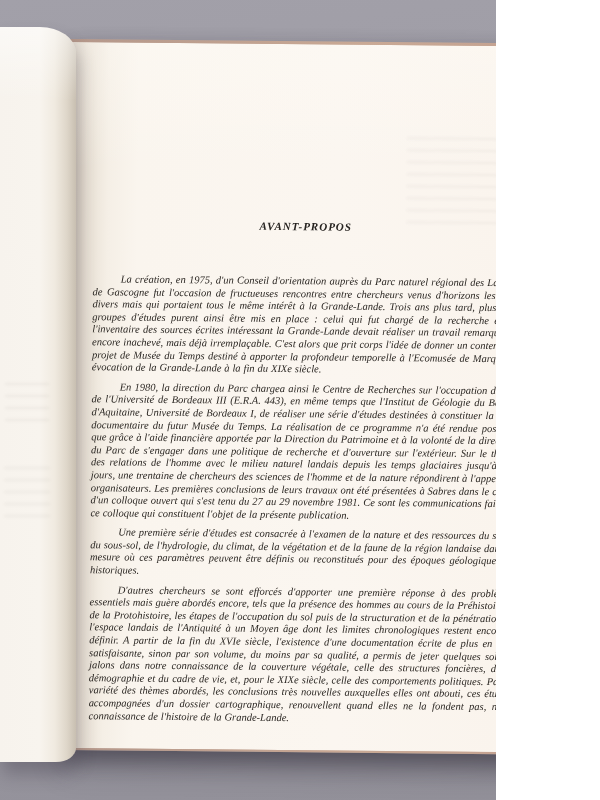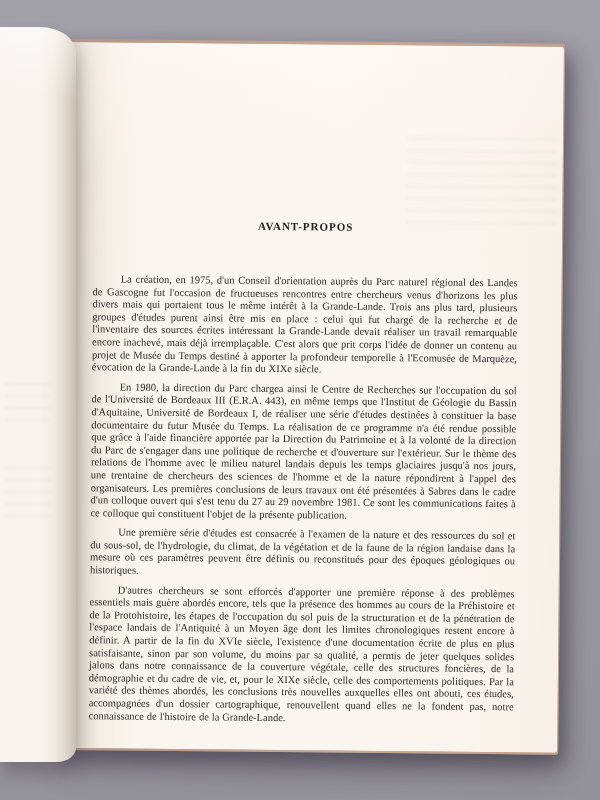--- a/index.html
+++ b/index.html
@@ -3,23 +3,24 @@
 <meta charset="utf-8">
 <style>
   html, body {
     margin: 0; padding: 0;
     width: 600px; height: 800px;
     overflow: hidden;
     font-family: "Liberation Serif", serif;
   }
   .scene {
     position: relative;
-    width: 600px; height: 800px;
+    width: 496px; height: 800px;
     background: linear-gradient(172deg, #a2a0a9 0%, #9c9aa3 45%, #93919a 100%);
     overflow: hidden;
+    font-style: italic;
   }
   
   .cover-edge {
     position: absolute;
     left: 68px; top: 39px;
     width: 497px; height: 711px;
     background: linear-gradient(90deg, #b4978a 0%, #c9a995 60%, #c2a090 100%);
     transform: rotate(0.55deg);
     transform-origin: 0 0;
     border-radius: 3px;

